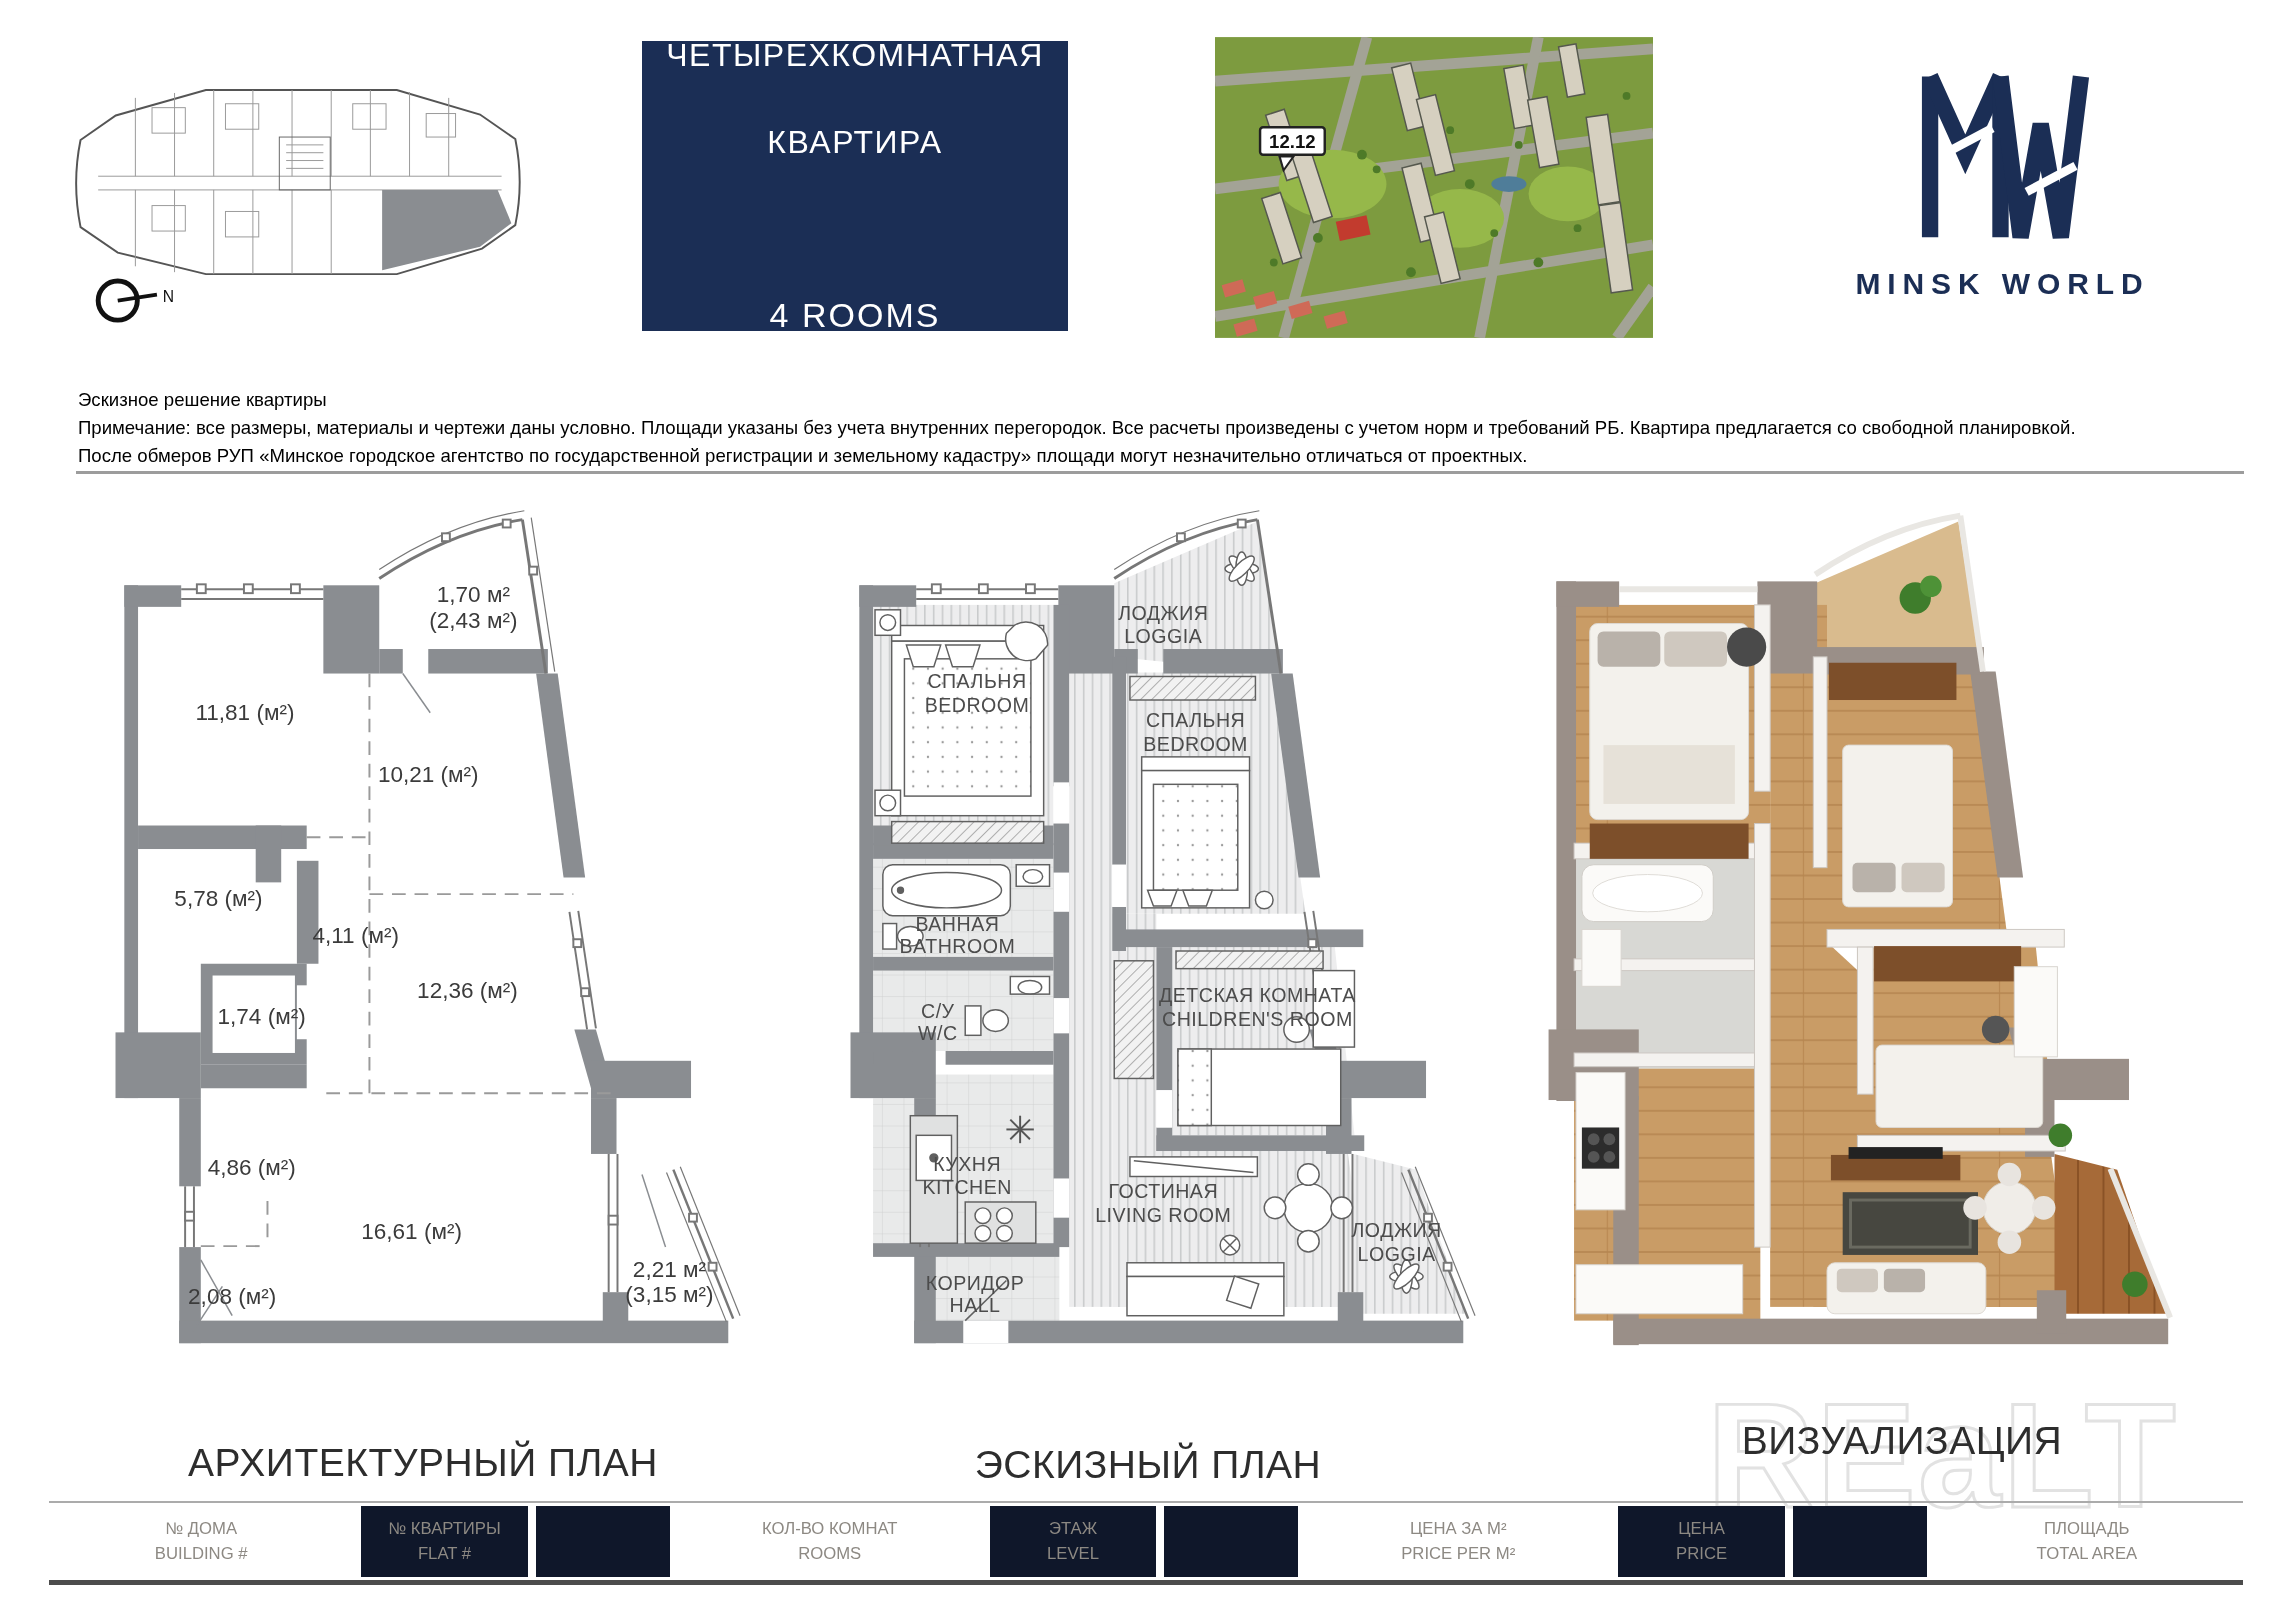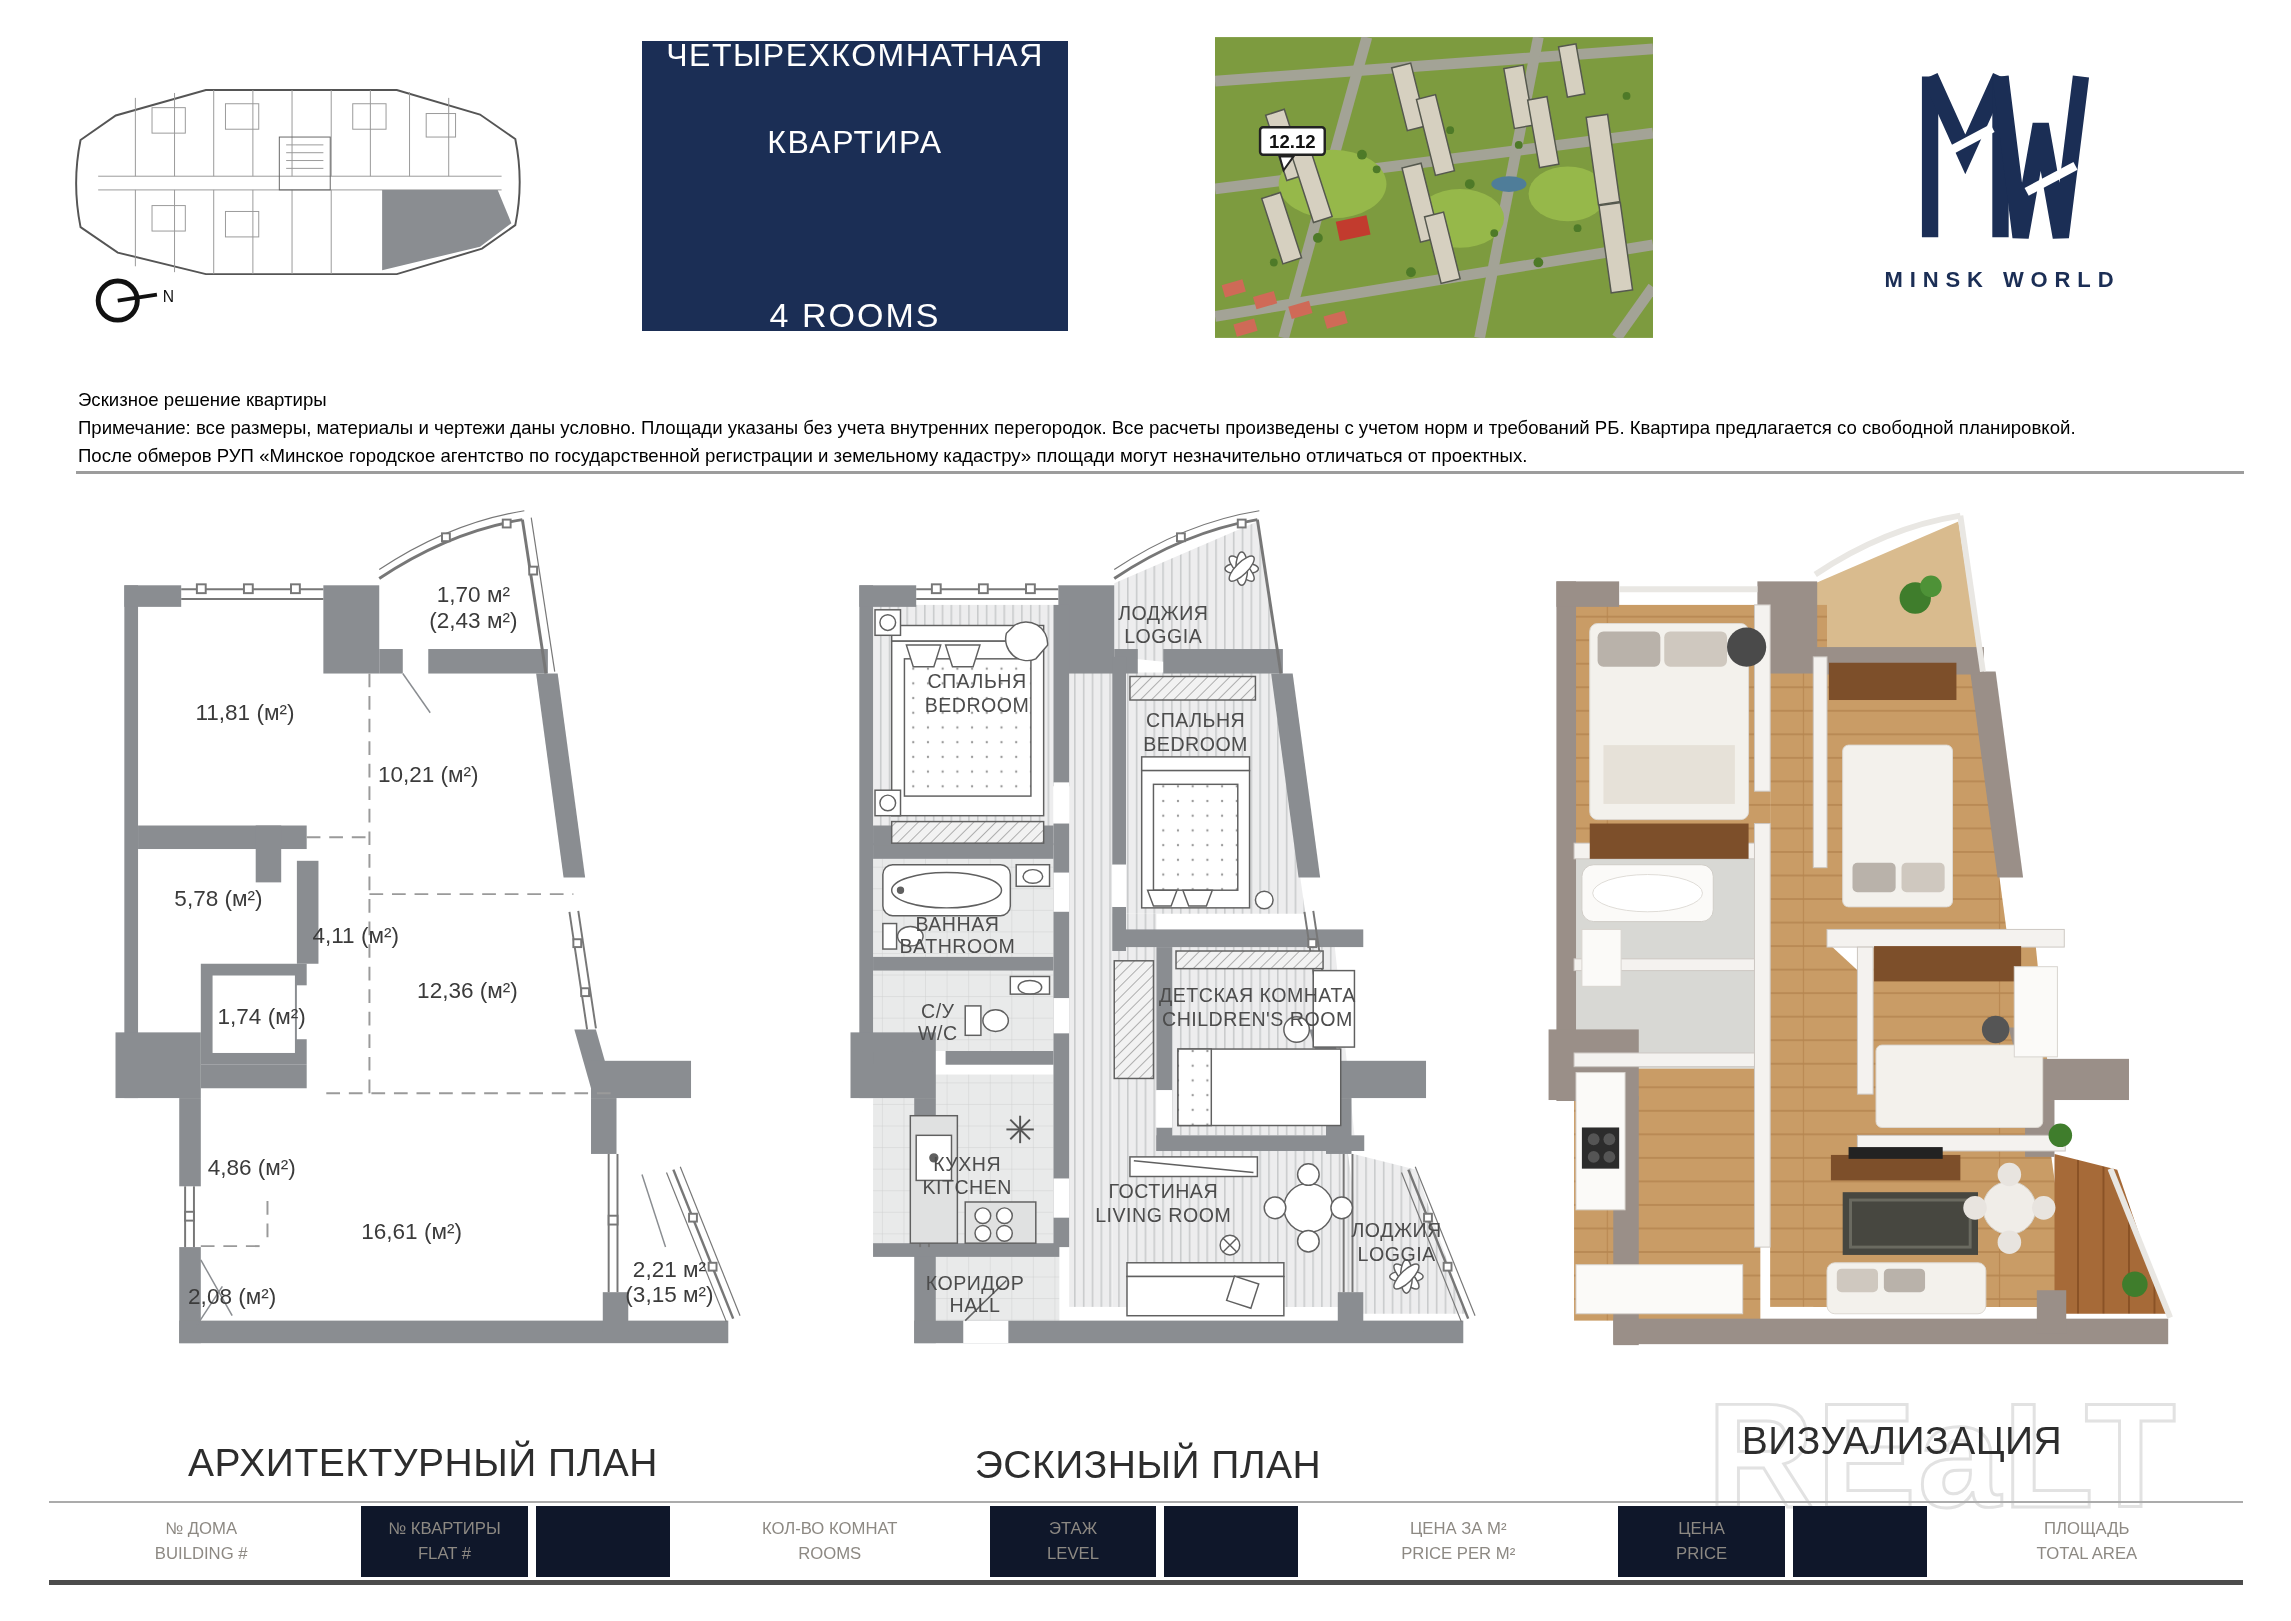--- a/index.html
+++ b/index.html
@@ -11,21 +11,21 @@
   
   .title-box{left:642px;top:41px;width:426px;height:290px;background:#1b2e55;
              display:flex;flex-direction:column;align-items:center;justify-content:center;gap:40px;}
   .title-box .l1{color:#fff;font-size:32px;letter-spacing:1.5px;}
   .title-box .l2{color:#fff;font-size:32px;letter-spacing:1.5px;margin-top:9.8px;}
   .title-box .rule{width:201px;height:2px;background:#fff;margin:29px 0 25.5px 0;}
   .title-box .l3{color:#fff;font-size:34px;letter-spacing:2px;}
 
   
   .logo{left:1836px;top:57px;width:333px;height:255px;text-align:center;}
-  .logo .brand{margin-top:9.8px;color:#1b2e55;font-size:22px;font-weight:bold;letter-spacing:6.9px;}
+  .logo .brand{margin-top:9.8px;color:#1b2e55;font-size:30px;font-weight:bold;letter-spacing:6.9px;}
 
   
   .note{left:78px;top:386px;width:2186px;font-size:18.6px;line-height:1.5;color:#000;}
 
   .sep-note{left:76px;top:471px;width:2168px;height:2.9px;background:#9c9c9c;}
 
   
   .plan-title{font-size:39px;color:#2d2d2d;letter-spacing:0.5px;white-space:nowrap;transform:translateX(-50%);z-index:3;}
 
   

